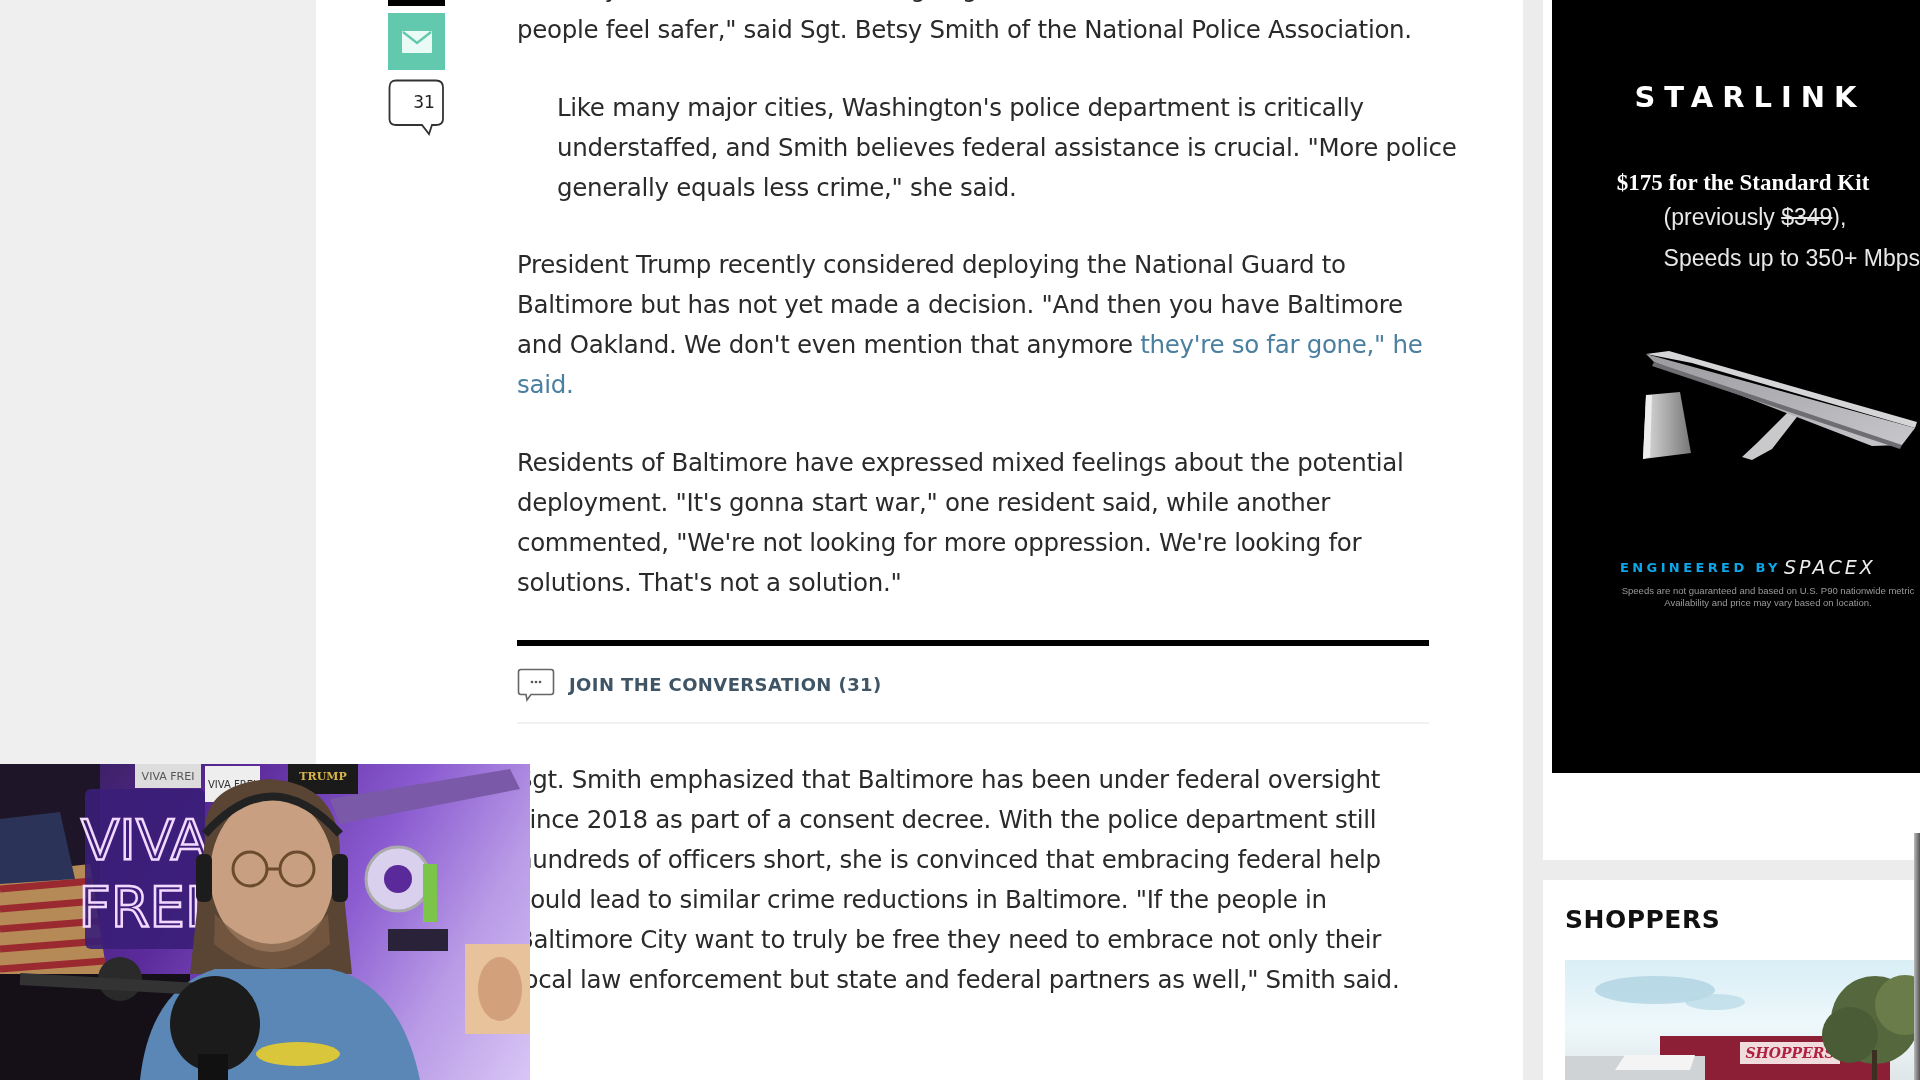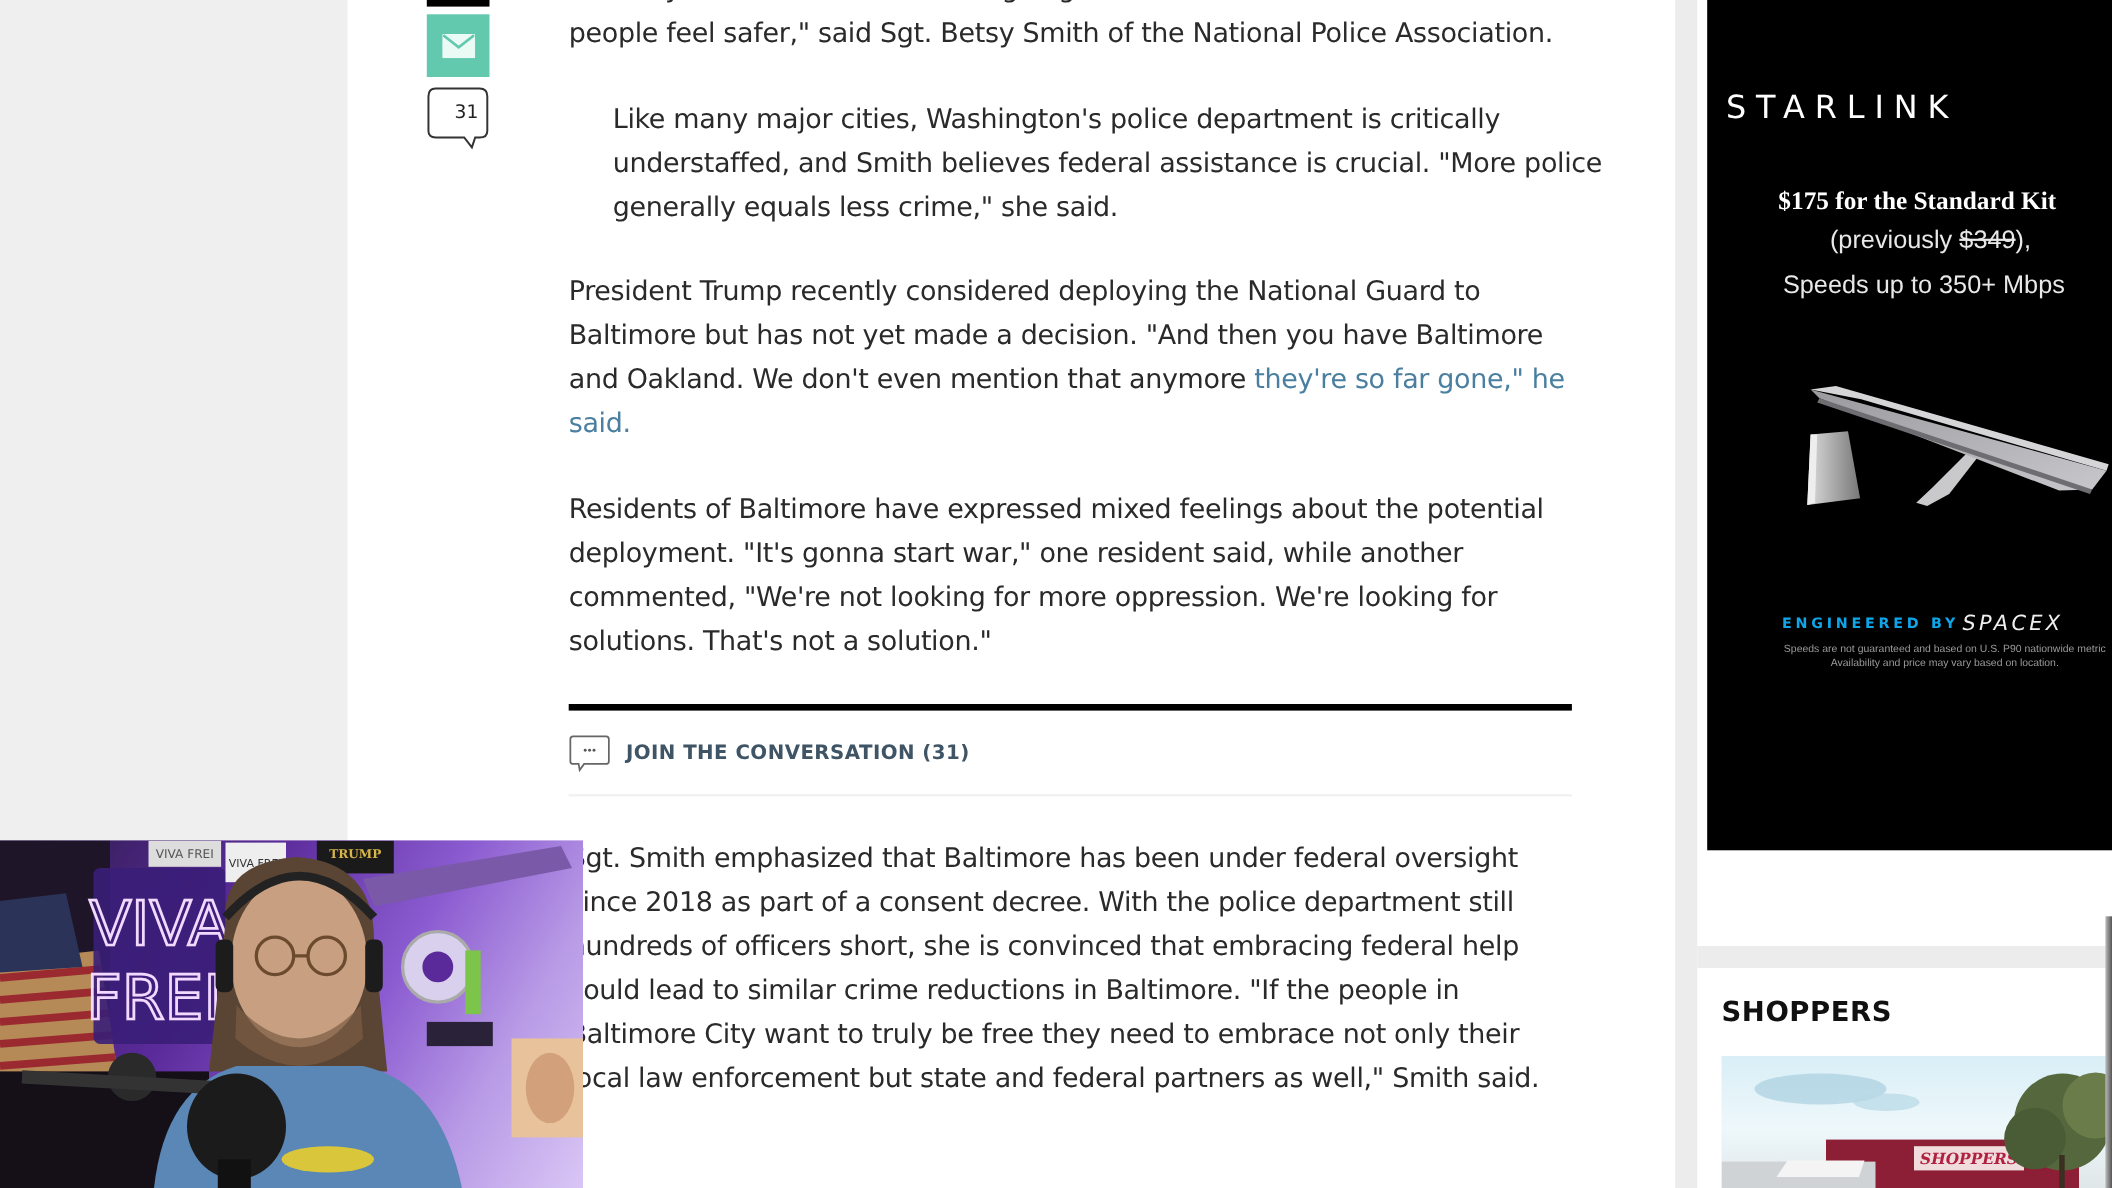--- a/index.html
+++ b/index.html
@@ -29,28 +29,28 @@
   .cut-line { position: absolute; left: 0; top: -31px; white-space: nowrap; color: #2a2a2a; }
 
   .join-bar { position: absolute; left: 517px; top: 640px; width: 912px; height: 84px;
     border-top: 6px solid #000000; border-bottom: 2px solid #f1f1f1; display: flex; align-items: center; cursor: pointer; }
   .join-bar .icon { width: 38px; height: 34px; margin-right: 14px; position: relative; top: 1px; }
   .join-bar .label { font-family: "DejaVu Sans", sans-serif; font-weight: bold; font-size: 18px;
     letter-spacing: 0.4px; color: #3f5566; }
 
   
   .ad { position: absolute; left: 1552px; top: 0; width: 368px; height: 773px; background: #000; color: #fff; overflow: hidden; }
-  .ad .brand { position: absolute; top: 80px; left: 0; width: 100%; font-weight: normal;
-    font-size: 29px; letter-spacing: 9px; font-family: "DejaVu Sans", sans-serif; padding-left: 17px; }
+  .ad .brand { position: absolute; top: 80px; left: 0; width: 100%; text-align: center; font-weight: bold;
+    font-size: 29px; letter-spacing: 9px; font-family: "DejaVu Sans", sans-serif; padding-left: 28px; }
   .ad .offer { position: absolute; top: 170px; left: 0; width: 100%; text-align: center; font-weight: bold;
     font-size: 23px; font-family: Liberation Serif, serif; padding-left: 14px; }
   .ad .prev { position: absolute; top: 204px; left: 16px; width: 100%; text-align: center; font-size: 23px;
     font-family: "Liberation Sans", sans-serif; color: #e8e8e8; padding-left: 6px; }
   .ad .prev s { text-decoration: line-through; }
-  .ad .speed { position: absolute; top: 245px; left: 0; width: 100%; text-align: center; font-size: 23px;
+  .ad .speed { position: absolute; top: 245px; left: 0; width: 100%; text-align: right; font-size: 23px;
     font-family: "Liberation Sans", sans-serif; color: #e8e8e8; padding-left: 26px; }
   .ad .dish { position: absolute; top: 350px; left: 60px; width: 308px; height: 130px; }
   .ad .engineered { position: absolute; top: 560px; left: 68px; font-size: 13px; font-weight: bold;
     letter-spacing: 3.4px; color: #0ea5e9; font-family: "DejaVu Sans", sans-serif; white-space: nowrap; }
   .ad .spacex { position: absolute; top: 556px; left: 232px; font-size: 19px; font-weight: normal; letter-spacing: 3px;
     color: #eee; font-family: "DejaVu Sans", sans-serif; font-style: italic; white-space: nowrap; }
   .ad .fine { position: absolute; top: 585px; left: 56px; width: 320px; font-size: 9.5px; line-height: 12px;
     color: #9a9a9a; text-align: center; font-family: "Liberation Sans", sans-serif; white-space: nowrap; }
 
   .side-sep { position: absolute; left: 1543px; top: 860px; width: 377px; height: 20px; background: #ececec; }

